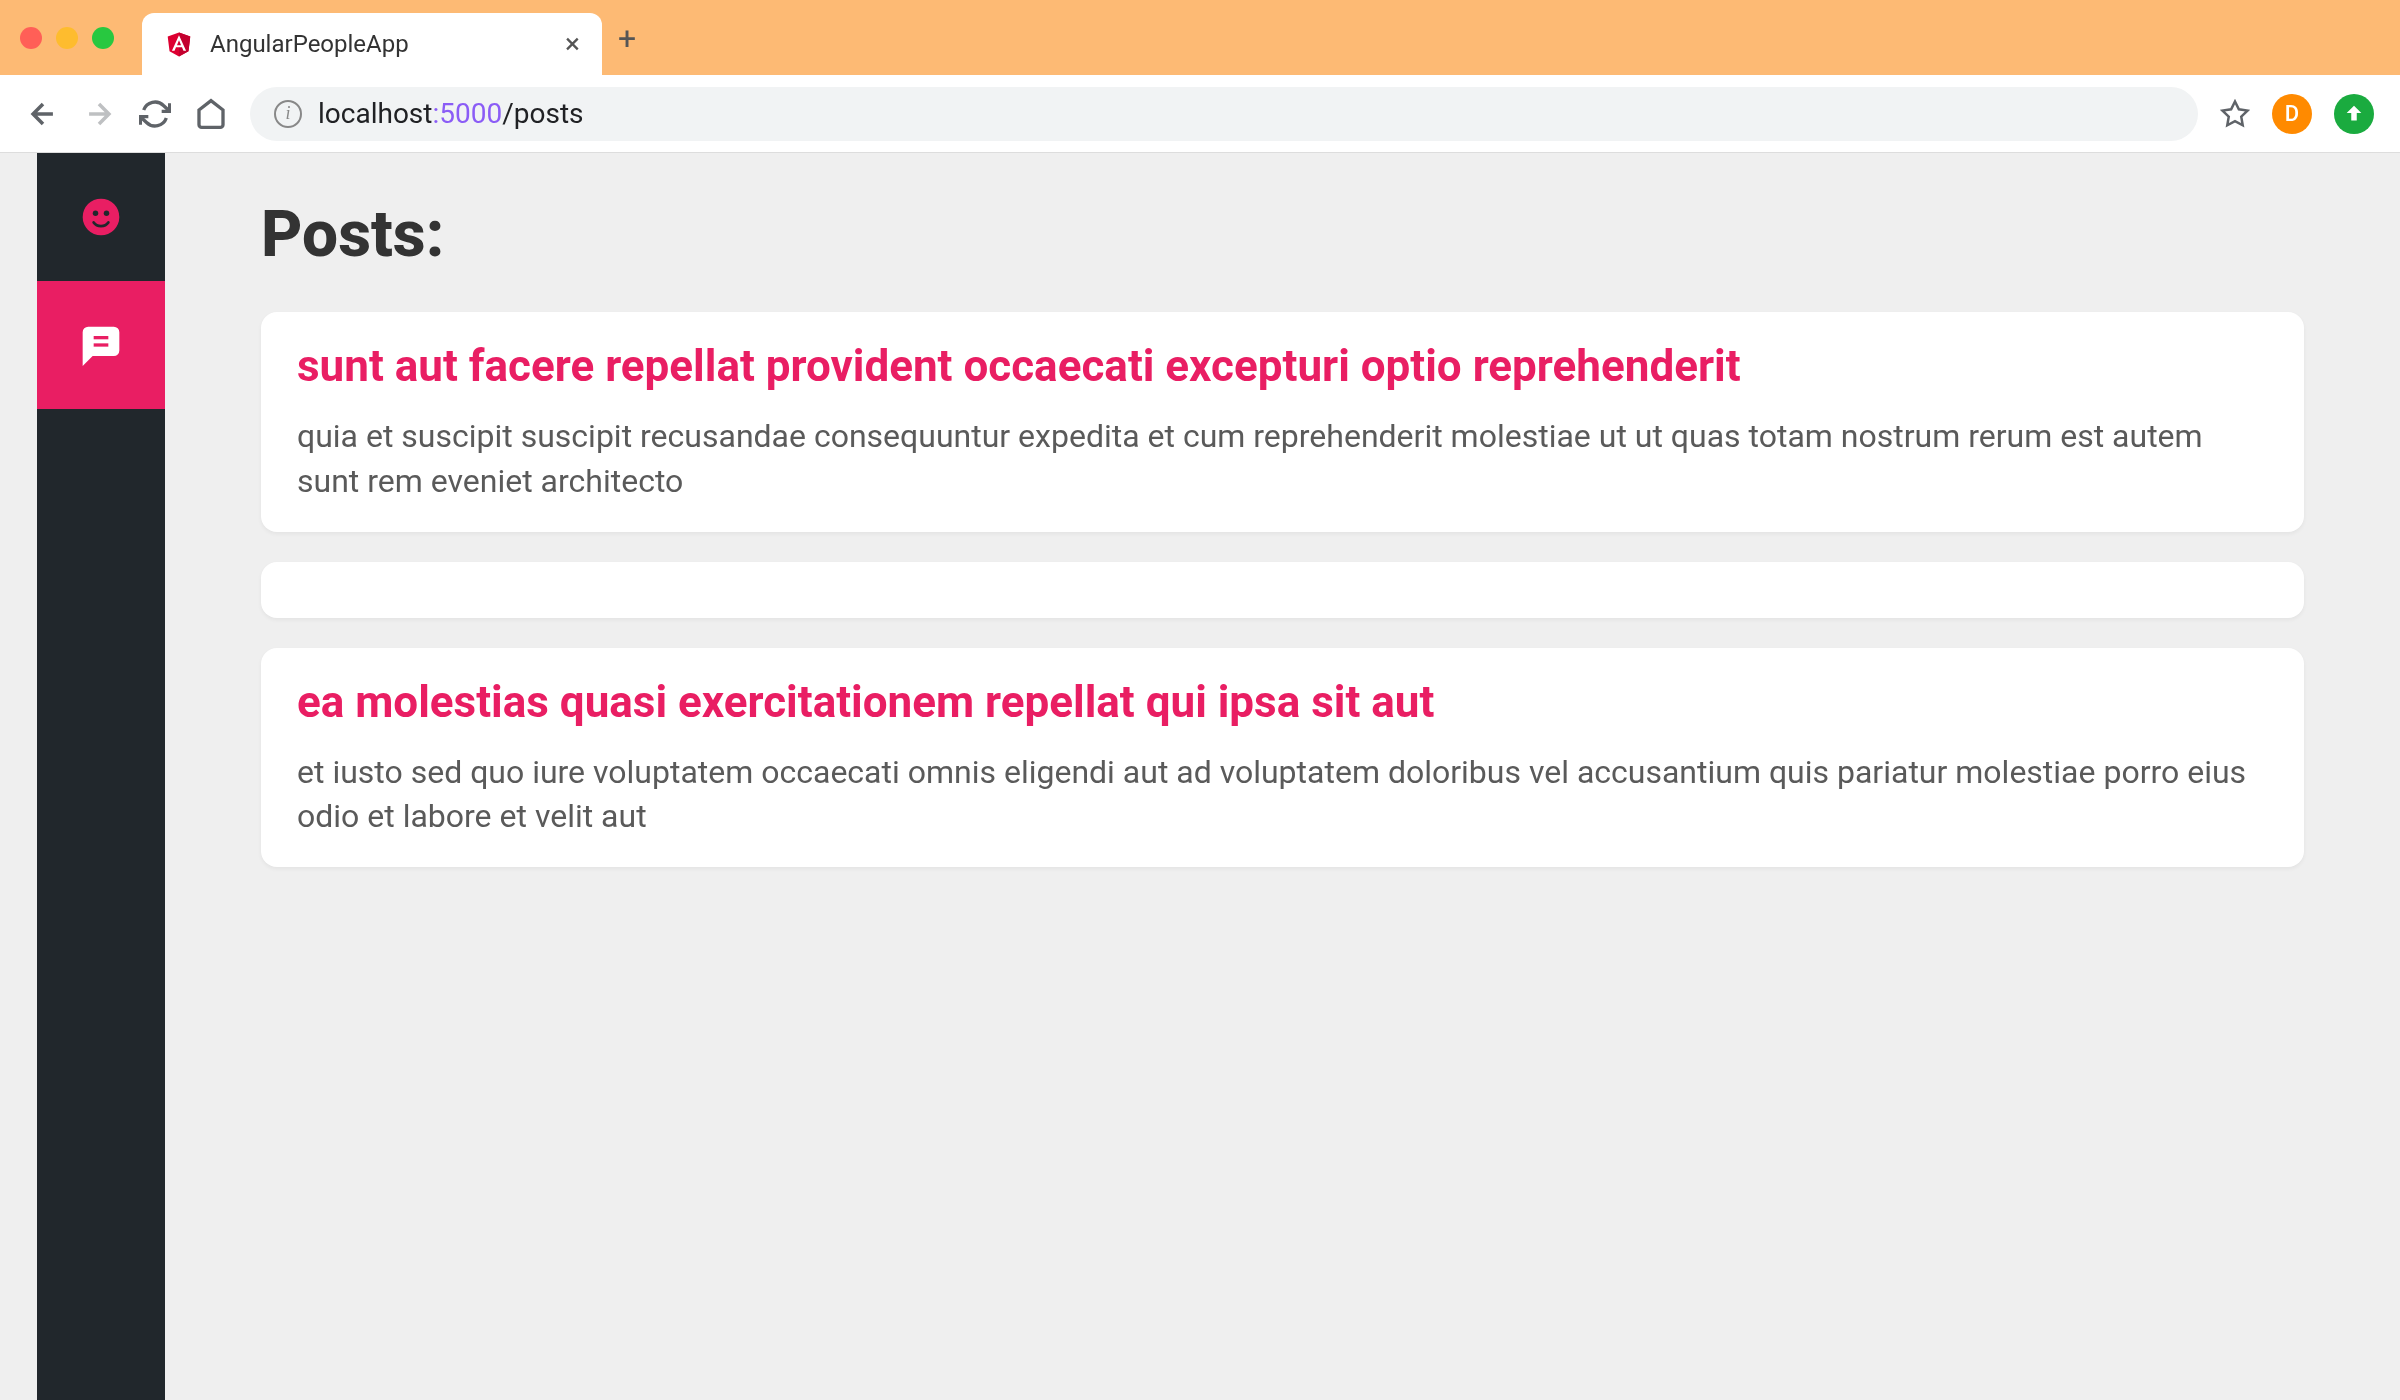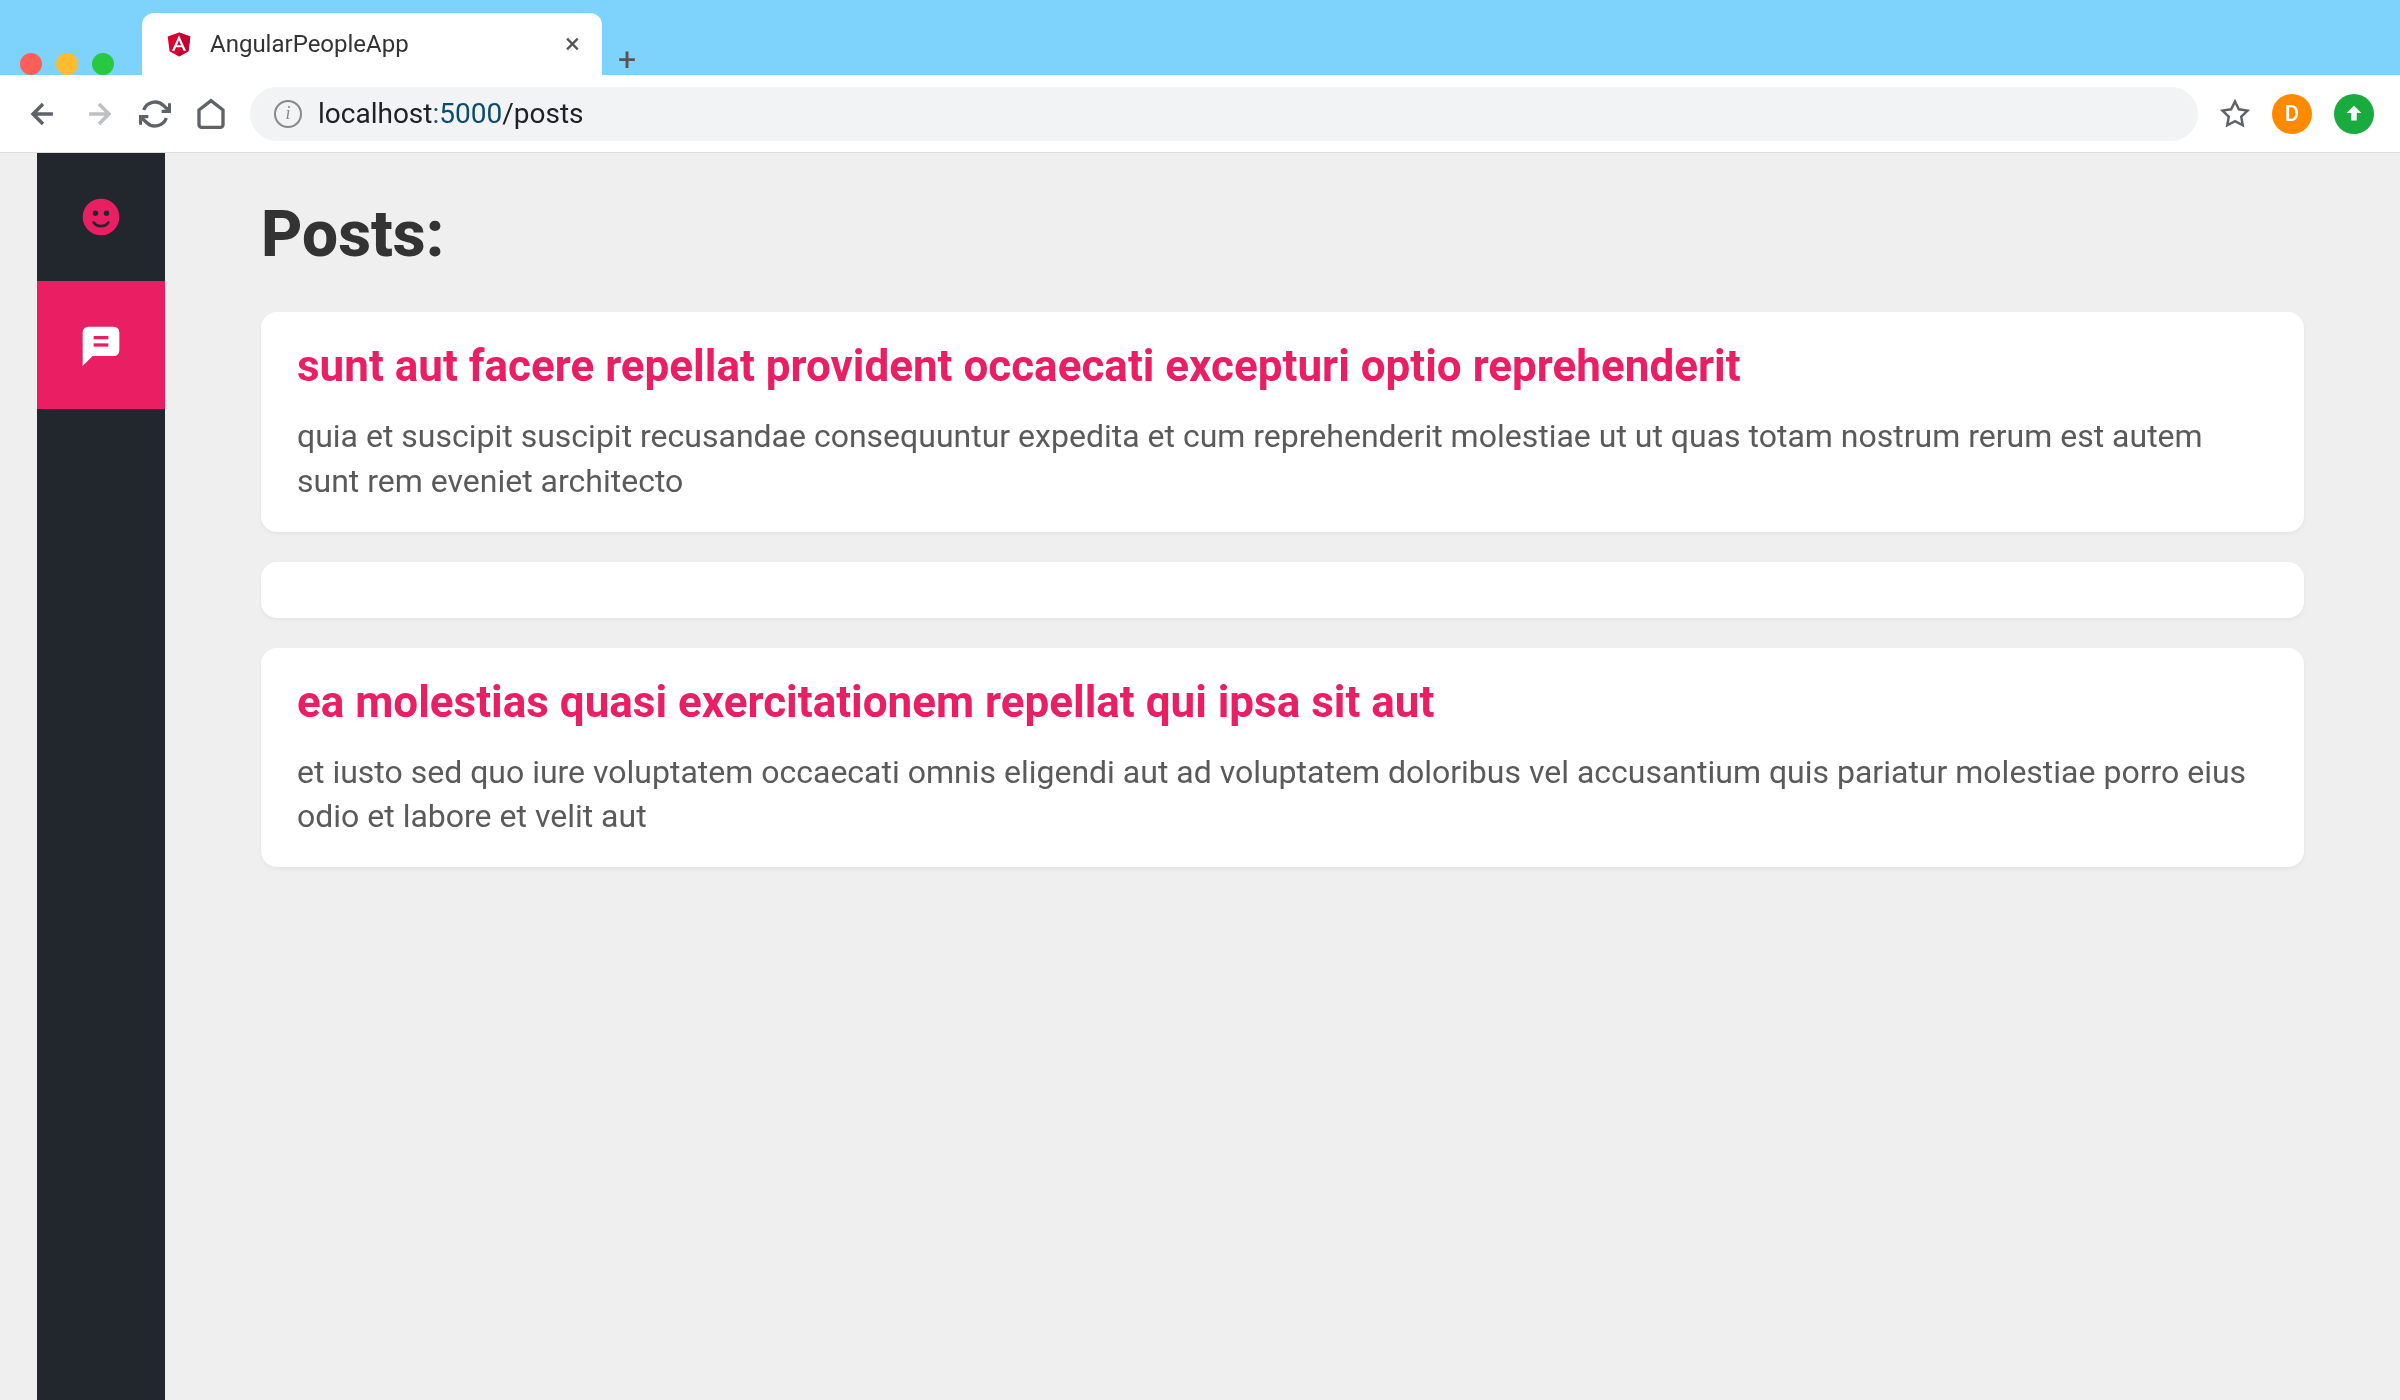--- a/index.html
+++ b/index.html
@@ -1,37 +1,37 @@
 <!DOCTYPE html>
 <html><head>
 <meta charset="utf-8">
 <style>
   * { margin: 0; padding: 0; box-sizing: border-box; }
   html, body { width: 2400px; height: 1400px; font-family: -apple-system, BlinkMacSystemFont, "Segoe UI", Roboto, sans-serif; overflow: hidden; }
   
   
   .browser-chrome { background: #e3e3e3; }
-  .tab-bar { height: 75px; display: flex; align-items: flex-end; padding: 0 20px; background: #7dd3fc; }
+  .tab-bar { height: 75px; display: flex; align-items: center; padding: 0 20px; background: #fdba74; }
   .window-controls { display: flex; gap: 14px; margin-right: 28px; }
   .window-dot { width: 22px; height: 22px; border-radius: 50%; }
   .dot-red { background: #ff5f57; }
   .dot-yellow { background: #febc2e; }
   .dot-green { background: #28c840; }
   .tab { height: 62px; background: #fff; border-radius: 12px 12px 0 0; display: flex; align-items: center; padding: 0 22px; gap: 16px; min-width: 460px; margin-top: 13px; }
   .angular-logo { width: 30px; height: 30px; }
   .tab-title { font-size: 24px; color: #333; flex: 1; }
   .tab-close { font-size: 28px; color: #555; line-height: 1; }
   .new-tab { font-size: 32px; color: #555; margin-left: 16px; line-height: 1; }
   
   .nav-bar { height: 78px; background: #fff; display: flex; align-items: center; padding: 0 26px; gap: 22px; border-bottom: 1px solid #ddd; }
   .nav-icon { width: 34px; height: 34px; display: flex; align-items: center; justify-content: center; color: #5f6368; }
   .address-bar { flex: 1; height: 54px; background: #f1f3f4; border-radius: 27px; display: flex; align-items: center; padding: 0 24px; gap: 16px; }
   .info-icon { width: 28px; height: 28px; border: 2px solid #888; border-radius: 50%; display: flex; align-items: center; justify-content: center; font-size: 18px; color: #888; font-family: serif; font-style: italic; }
   .url { font-size: 28px; color: #202124; }
-  .url-dim { color: #0c4a6e; }
+  .url-dim { color: #8b5cf6; }
   .star-icon { width: 30px; height: 30px; display: flex; align-items: center; justify-content: center; color: #5f6368; }
   .avatar { width: 40px; height: 40px; border-radius: 50%; display: flex; align-items: center; justify-content: center; color: #fff; font-size: 22px; font-weight: 500; }
   .avatar-orange { background: #ff8a00; }
   .avatar-green { background: #1aab3f; }
   
   
   .app-container { display: flex; height: calc(1400px - 153px); background: #efefef; padding-left: 37px; }
   .sidebar { width: 128px; background: #21272c; display: flex; flex-direction: column; }
   .sidebar-item { height: 128px; display: flex; align-items: center; justify-content: center; }
   .sidebar-item svg { width: 44px; height: 44px; }

